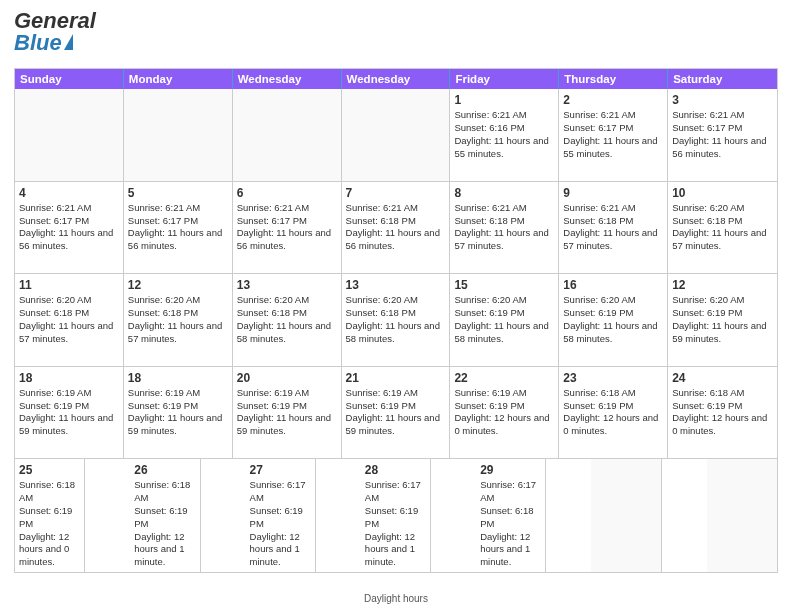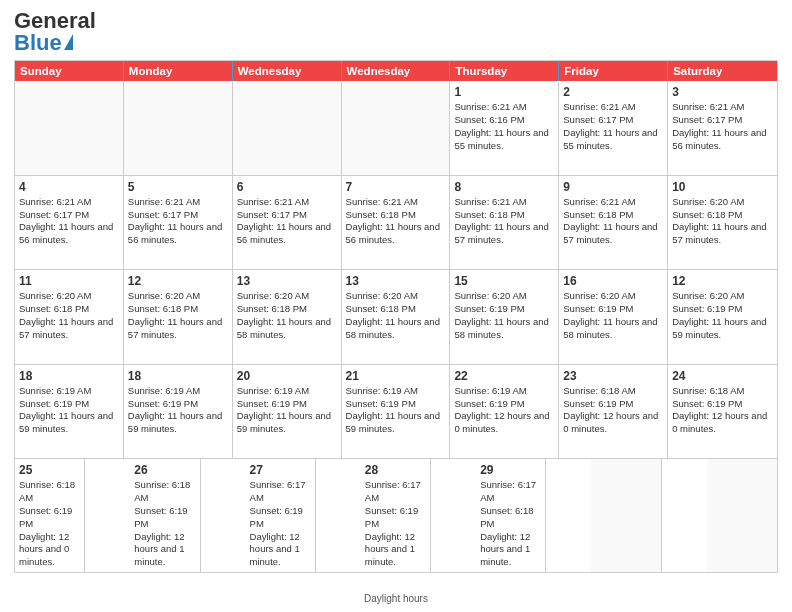--- a/index.html
+++ b/index.html
@@ -14,21 +14,22 @@
       width: 792px;
       height: 612px;
       padding: 10px 14px 8px 14px;
       display: flex;
       flex-direction: column;
     }
     .header {
       display: flex;
       justify-content: space-between;
       align-items: flex-end;
-      margin-bottom: 6px;
+      margin-bottom: 14px;
+      font-style: italic;
     }
     .logo-area {
       display: flex;
       flex-direction: column;
       align-items: flex-start;
     }
     .logo-text {
       font-size: 22px;
       font-weight: bold;
       line-height: 1;
@@ -61,21 +62,21 @@
     }
     .calendar {
       flex: 1;
       display: flex;
       flex-direction: column;
       border: 1px solid #ccc;
     }
     .cal-header {
       display: grid;
       grid-template-columns: repeat(7, 1fr);
-      background: #ef4444;
+      background: #8b5cf6;
     }
     .cal-header-cell {
       color: #fff;
       font-size: 11.5px;
       font-weight: bold;
       padding: 4px 5px;
       border-right: 1px solid #4a9ad4;
       text-align: left;
     }
     .cal-header-cell:last-child { border-right: none; }
@@ -129,22 +130,22 @@
       </div>
     </div>
   </div>
 
   <div class="calendar">
     <div class="cal-header">
     <div class="cal-header-cell">Sunday</div>
         <div class="cal-header-cell">Monday</div>
         <div class="cal-header-cell">Wednesday</div>
         <div class="cal-header-cell">Wednesday</div>
+        <div class="cal-header-cell">Friday</div>
         <div class="cal-header-cell">Thursday</div>
-        <div class="cal-header-cell">Friday</div>
         <div class="cal-header-cell">Saturday</div>
       </div>
     <div class="cal-body">
     <div class="cal-row">
           <div class="cal-cell empty"></div>
           <div class="cal-cell empty"></div>
           <div class="cal-cell empty"></div>
           <div class="cal-cell empty"></div>
           <div class="cal-cell"><span class="day-num">1</span><span>Sunrise: 6:21 AM</span><br><span>Sunset: 6:16 PM</span><br><span>Daylight: 11 hours and 55 minutes.</span></div>
           <div class="cal-cell"><span class="day-num">2</span><span>Sunrise: 6:21 AM</span><br><span>Sunset: 6:17 PM</span><br><span>Daylight: 11 hours and 55 minutes.</span></div>

